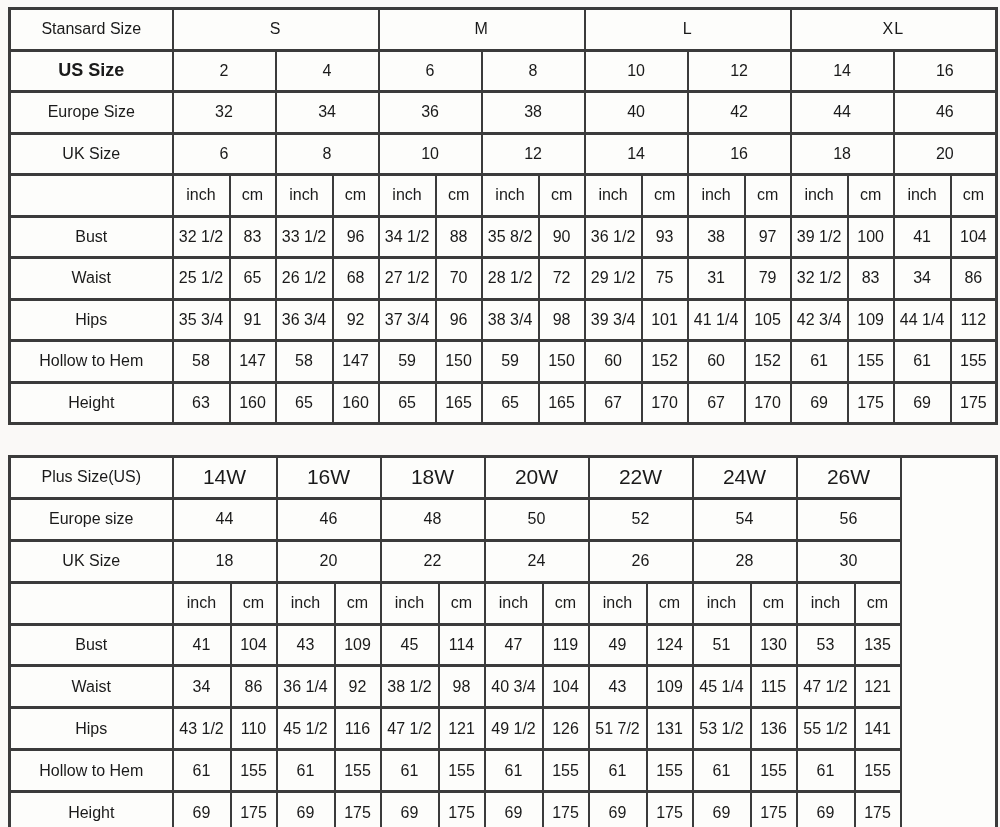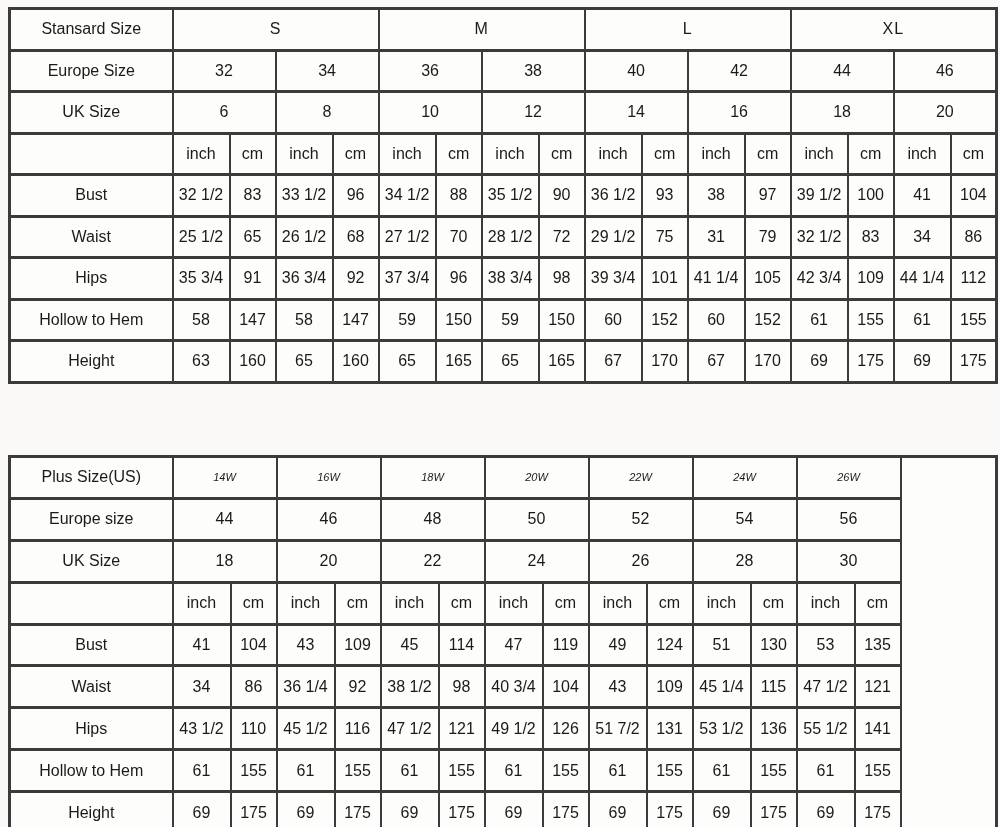--- a/index.html
+++ b/index.html
@@ -33,21 +33,21 @@
     font-size: 16px;
     font-weight: normal;
     overflow: hidden;
     white-space: nowrap;
   }
   #standard-table tr { height: 41.5px; }
   #plus-table tr     { height: 41.9px; }
 
   .corner { font-weight: bold; font-size: 19px; }
   .group  { font-weight: bold; font-size: 18px; letter-spacing: 1px; }
-  #plus-table .group { font-weight: normal; font-size: 11px; letter-spacing: 0; font-style: italic; }
+  #plus-table .group { font-weight: normal; font-size: 21px; letter-spacing: 0; }
   .rlabel { font-size: 17px; }
   .rlabel.bold { font-weight: bold; font-size: 18px; }
   .unit { font-size: 16px; }
   .val  { font-size: 16.5px; }
   .spacer { background: #fdfdfb; }
 </style>
 </head>
 <body>
 
 <table class="size-table" id="standard-table">
@@ -70,20 +70,31 @@
       <col style="width: 57px;">
       <col style="width: 46px;">
     </colgroup>
   <tbody id="std-body">
       <tr>
         <th class="corner">Stansard Size</th>
         <td class="group" colspan="4">S</td>
         <td class="group" colspan="4">M</td>
         <td class="group" colspan="4">L</td>
         <td class="group" colspan="4">XL</td>
+      </tr>
+      <tr>
+        <th class="rlabel bold">US Size</th>
+        <td class="val" colspan="2">2</td>
+        <td class="val" colspan="2">4</td>
+        <td class="val" colspan="2">6</td>
+        <td class="val" colspan="2">8</td>
+        <td class="val" colspan="2">10</td>
+        <td class="val" colspan="2">12</td>
+        <td class="val" colspan="2">14</td>
+        <td class="val" colspan="2">16</td>
       </tr>
       <tr>
         <th class="rlabel">Europe Size</th>
         <td class="val" colspan="2">32</td>
         <td class="val" colspan="2">34</td>
         <td class="val" colspan="2">36</td>
         <td class="val" colspan="2">38</td>
         <td class="val" colspan="2">40</td>
         <td class="val" colspan="2">42</td>
         <td class="val" colspan="2">44</td>
@@ -120,21 +131,21 @@
         <td class="unit">cm</td>
       </tr>
       <tr>
         <th class="rlabel">Bust</th>
         <td class="val">32 1/2</td>
         <td class="val">83</td>
         <td class="val">33 1/2</td>
         <td class="val">96</td>
         <td class="val">34 1/2</td>
         <td class="val">88</td>
-        <td class="val">35 1/2</td>
+        <td class="val">35 8/2</td>
         <td class="val">90</td>
         <td class="val">36 1/2</td>
         <td class="val">93</td>
         <td class="val">38</td>
         <td class="val">97</td>
         <td class="val">39 1/2</td>
         <td class="val">100</td>
         <td class="val">41</td>
         <td class="val">104</td>
       </tr>

